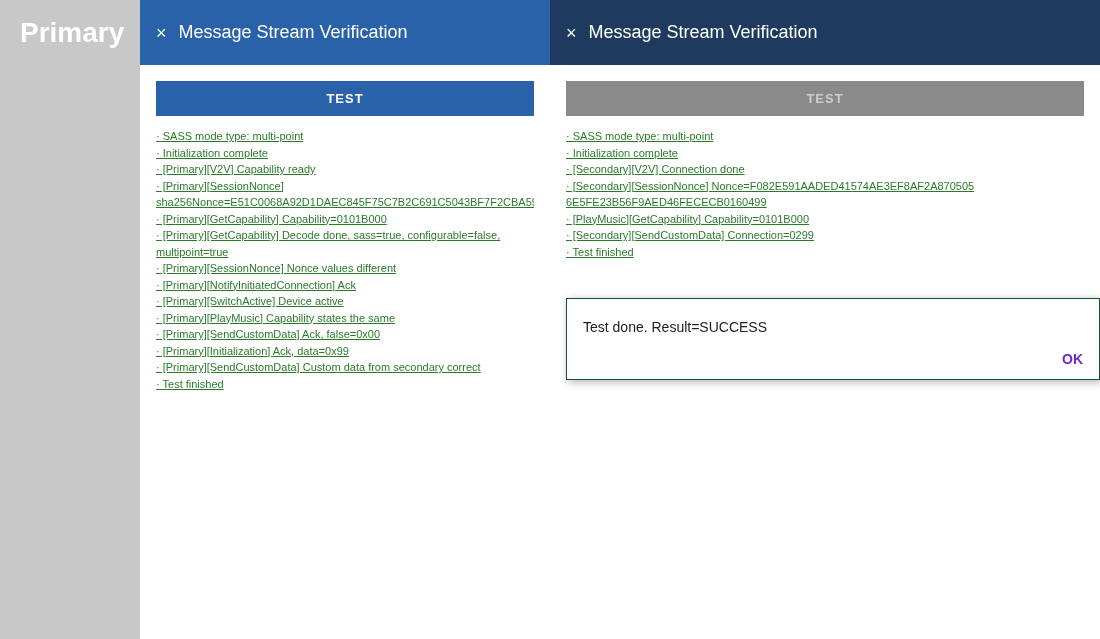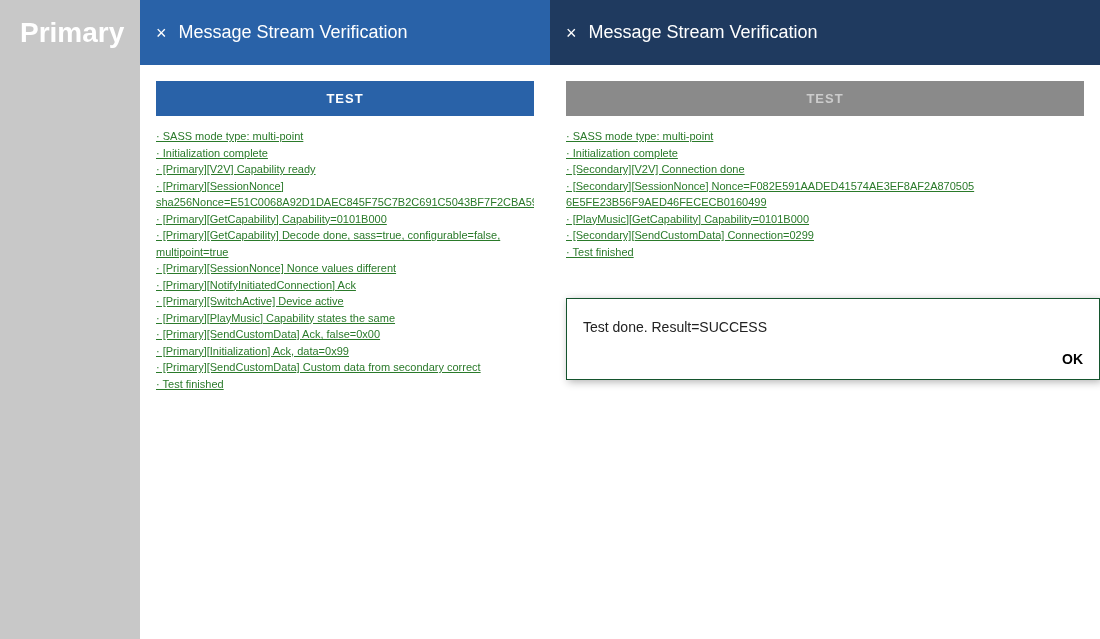--- a/index.html
+++ b/index.html
@@ -137,21 +137,21 @@
       margin-top: 28px;
     }
     .result-text {
       font-size: 14px;
       color: #222;
       margin-bottom: 16px;
     }
     .ok-btn {
       display: block;
       text-align: right;
-      color: #000000;
+      color: #6d28d9;
       font-weight: bold;
       font-size: 14px;
       cursor: pointer;
       border: none;
       background: none;
       width: 100%;
     }
   </style>
 </head>
 <body>

